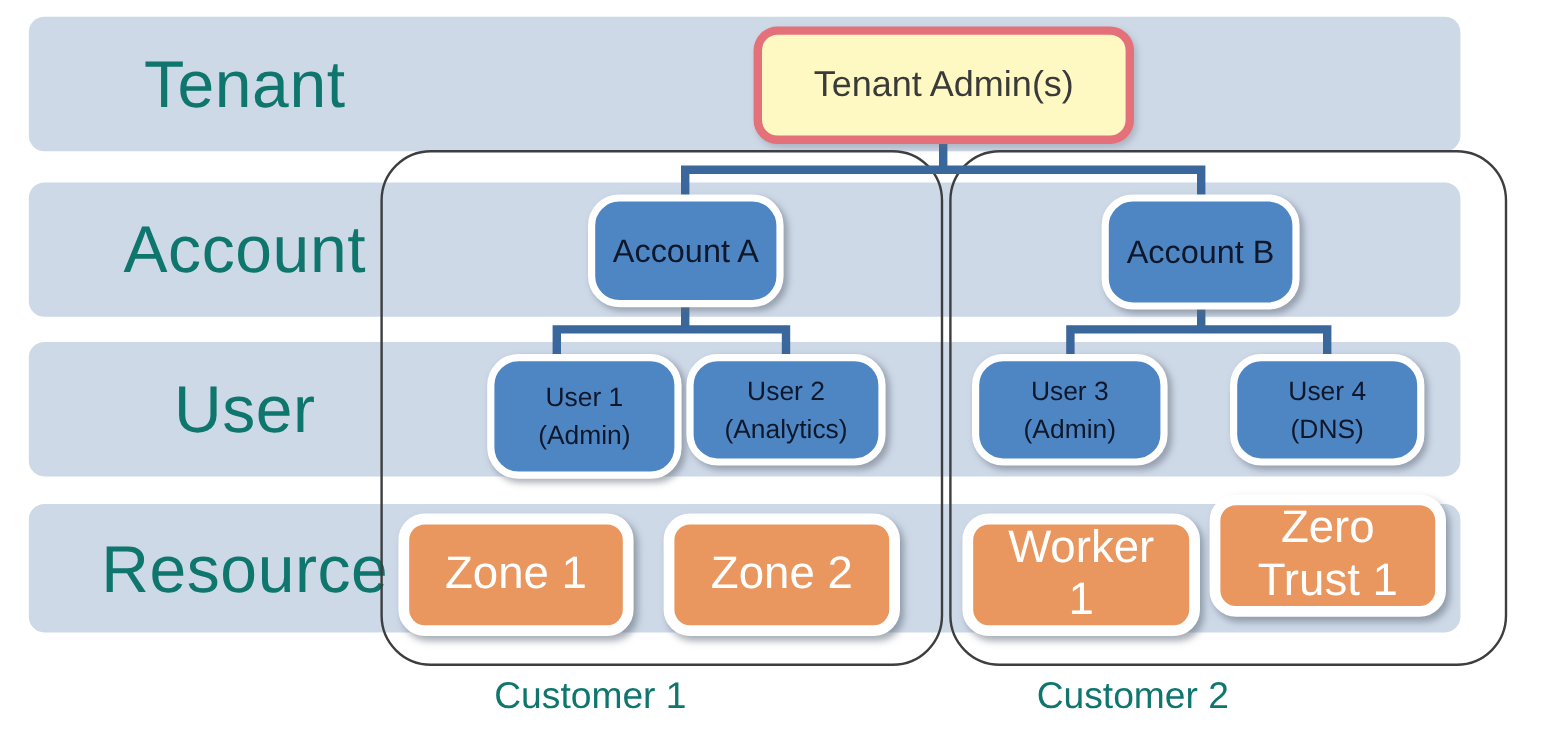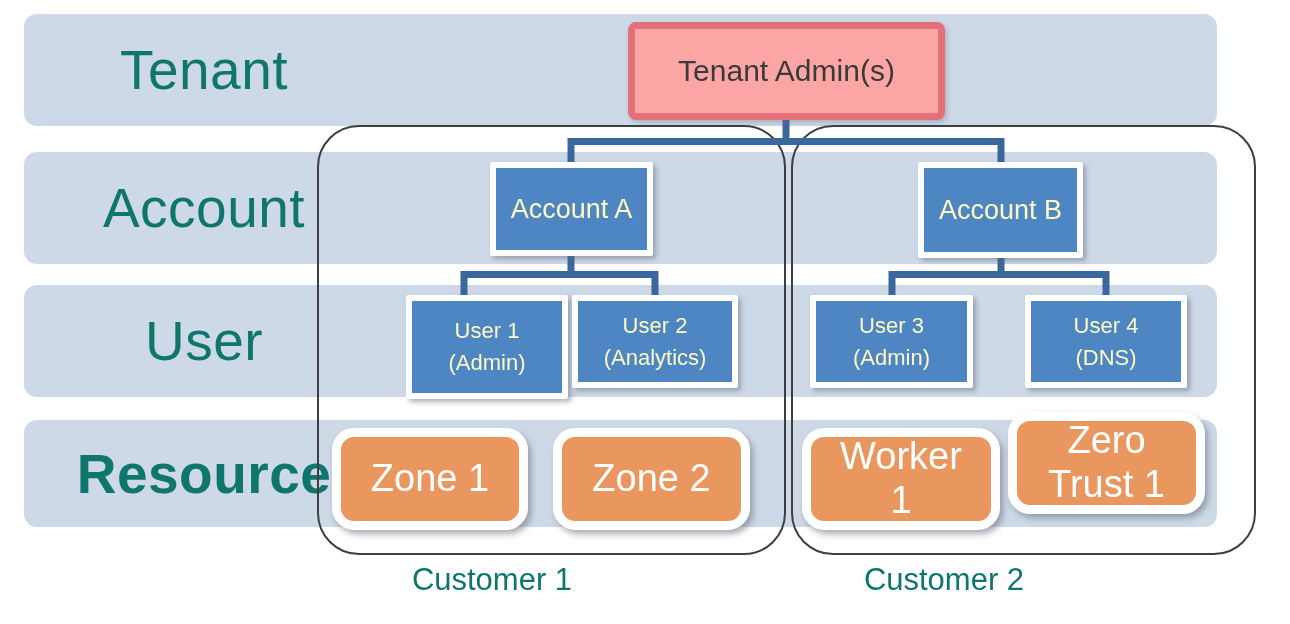--- a/index.html
+++ b/index.html
@@ -17,21 +17,21 @@
   .band.user{top:285px;height:112px;}
   .band.resource{top:420px;height:107px;}
   .row-label{
     position:absolute;left:24px;width:360px;display:flex;
     align-items:center;justify-content:center;
     font-size:55px;color:#0f766e;letter-spacing:0.5px;
   }
   .row-label.tenant{top:14px;height:112px;}
   .row-label.account{top:152px;height:112px;}
   .row-label.user{top:285px;height:112px;}
-  .row-label.resource{top:420px;height:107px;font-weight:bold;}
+  .row-label.resource{top:420px;height:107px;}
   
   .group{
     position:absolute;top:125px;height:430px;border:2.5px solid #3D3E40;
     border-radius:42px;background:transparent;box-sizing:border-box;
   }
   .group.c1{left:317px;width:469px;}
   .group.c2{left:791px;width:465px;}
   .customer-label{
     position:absolute;top:562px;transform:translateX(-50%);
     font-size:31px;color:#0f766e;white-space:nowrap;
@@ -40,27 +40,27 @@
   .customer-label.c2{left:944px;}
   
   .connectors{position:absolute;left:0;top:0;width:1290px;height:624px;pointer-events:none;}
   .connectors path{stroke:#3A679C;stroke-width:7;fill:none;}
   
   .node{
     position:absolute;box-sizing:border-box;display:flex;flex-direction:column;
     align-items:center;justify-content:center;text-align:center;
   }
   .admin-box{
-    left:628px;top:22px;width:317px;height:98px;background:#fca5a5;
-    border:7px solid #E4707A;border-radius:8px;color:#3A3A3A;font-size:30px;
+    left:628px;top:22px;width:317px;height:98px;background:#fef9c3;
+    border:7px solid #E4707A;border-radius:20px;color:#3A3A3A;font-size:30px;
     box-shadow:2px 3px 5px rgba(110,115,125,0.35);
   }
   .node-blue{
-    background:#4E86C4;border:6px solid #ffffff;border-radius:2px;
-    color:#fef9c3;box-shadow:3px 3px 5px rgba(95,105,120,0.5);
+    background:#4E86C4;border:6px solid #ffffff;border-radius:26px;
+    color:#0f172a;box-shadow:3px 3px 5px rgba(95,105,120,0.5);
   }
   .acct{font-size:27px;}
   .acct.a{left:490px;top:162px;width:163px;height:94px;}
   .acct.b{left:918px;top:162px;width:165px;height:96px;}
   .usr{font-size:22px;line-height:1.45;}
   .usr.u1{left:406px;top:295px;width:162px;height:104px;}
   .usr.u2{left:572px;top:295px;width:166px;height:93px;}
   .usr.u3{left:810px;top:295px;width:163px;height:93px;}
   .usr.u4{left:1025px;top:295px;width:162px;height:93px;}
   .node-orange{

